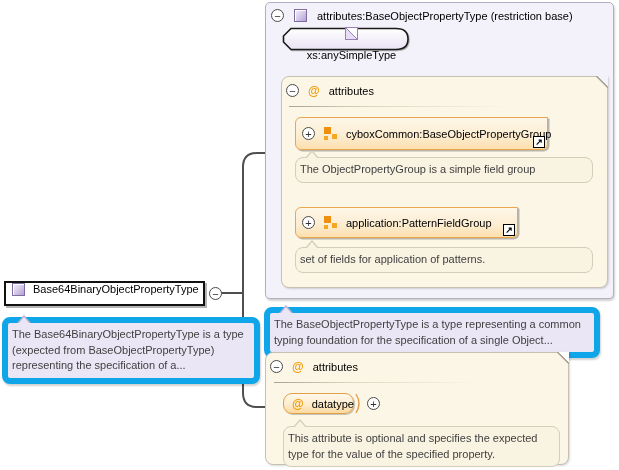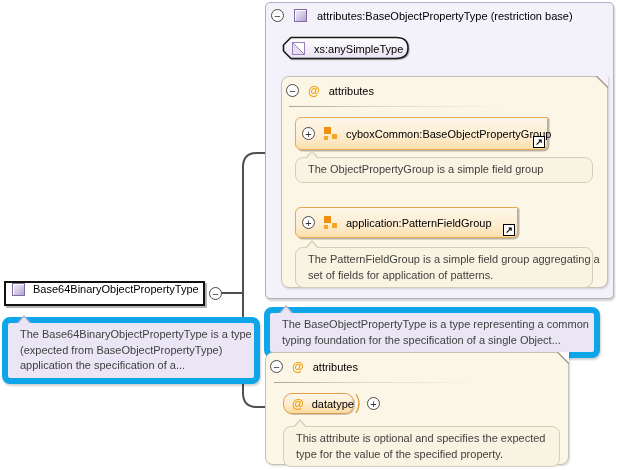--- a/index.html
+++ b/index.html
@@ -48,21 +48,21 @@
   .group-box{display:flex;align-items:center;gap:9px;padding-left:6px;box-sizing:border-box;position:absolute;
           background:linear-gradient(#fdf6e8 0%,#fdeed3 55%,#fbdfae 100%);
           border:1px solid #eaa74e;border-radius:6px;border-top-right-radius:0;
           box-shadow:1.5px 1.5px 0 #bab5aa;}
   .icon-group{flex:0 0 13px;}
   .link-arrow{position:absolute;right:2px;bottom:1px;width:12px;height:12px;box-sizing:border-box;
           border:1px solid #000;background:#fff;display:flex;align-items:center;justify-content:center;
           font-size:9px;font-weight:bold;color:#000;line-height:9px;}
 
   
-  .tooltip{position:absolute;border-radius:8px;padding:4px 12px;box-sizing:border-box;color:#3f3f3f;}
+  .tooltip{position:absolute;border-radius:8px;padding:4px 4px;box-sizing:border-box;color:#3f3f3f;}
   .tooltip .tline{display:block;line-height:15.5px;white-space:nowrap;}
   .tt-cream{background:#f9f3e2;border:1px solid #d3cdba;}
   .tt-cream::before{content:"";position:absolute;top:-8px;left:9px;
           border-left:7px solid transparent;border-right:7px solid transparent;border-bottom:8px solid #d3cdba;}
   .tt-cream::after{content:"";position:absolute;top:-6px;left:10px;
           border-left:6px solid transparent;border-right:6px solid transparent;border-bottom:7px solid #f9f3e2;}
   .tt-purple{background:#eae6f5;border:6px solid #0ea5e9;box-shadow:1px 2px 2px rgba(0,0,0,0.18);}
   .tt-purple::before{content:"";position:absolute;top:-8px;left:9px;
           border-left:7px solid transparent;border-right:7px solid transparent;border-bottom:8px solid #b9b0cf;}
   .tt-purple::after{content:"";position:absolute;top:-6px;left:10px;
@@ -94,34 +94,34 @@
     <span class="icon-complex"></span>
     <span class="lbl">Base64BinaryObjectPropertyType</span>
   </div>
   <div class="abs toggle" style="left:209px;top:287px;">
     <span>−</span>
   </div>
 
   <div class="tooltip tt-purple" style="left:2px;top:317px;width:258px;">
     <span class="tline">The Base64BinaryObjectPropertyType is a type</span>
     <span class="tline">(expected from BaseObjectPropertyType)</span>
-    <span class="tline">application the specification of a...</span>
+    <span class="tline">representing the specification of a...</span>
   </div>
 
   <div class="abs panel-purple" style="left:265px;top:2px;width:349px;height:297px;">
 
     <div class="panel-header">
       <span class="toggle">
         <span>−</span>
       </span>
       <span class="icon-complex"></span>
       <span class="panel-title">attributes:BaseObjectPropertyType (restriction base)</span>
     </div>
 
-    <div class="simple-box" style="left:16px;top:33px;width:129px;height:25px;">
+    <div class="simple-box" style="left:16px;top:24px;width:129px;height:25px;flex-direction:column;">
       <svg width="129" height="25">
         <defs>
           <linearGradient id="sg" x1="0" y1="0" x2="0" y2="1">
             <stop offset="0" stop-color="#ffffff"></stop>
               <stop offset="1" stop-color="#e9e2f4"></stop>
           </linearGradient>
         </defs>
         <path d="M 9 1.5 H 114 Q 126 1.5 126 12 Q 126 22.5 114 22.5 H 9 L 1.5 15 V 9 Z" fill="url(#sg)" stroke="#1a1a1a" stroke-width="1.6" style="filter:drop-shadow(1.5px 1.5px 0 #b4b4b4);"></path>
       </svg>
       <span class="icon-simple"></span>
@@ -162,21 +162,20 @@
         </span>
         <svg class="icon-group" width="13" height="13">
           <rect x="0" y="0" width="7" height="7" fill="#ef8f10"></rect>
           <rect x="0" y="9" width="4" height="4" fill="#f6a623"></rect>
           <rect x="8" y="7" width="5" height="5" fill="#f6a623"></rect>
         </svg>
         <span class="lbl">application:PatternFieldGroup</span>
         <span class="link-arrow">↗</span>
       </div>
       <div class="tooltip tt-cream" style="left:13px;top:170px;width:298px;">
-        <span class="tline">The PatternFieldGroup is a simple field group aggregating a</span>
         <span class="tline">set of fields for application of patterns.</span>
       </div>
     </div>
   </div>
 
   <div class="tooltip tt-purple" style="left:264px;top:307px;width:336px;">
     <span class="tline">The BaseObjectPropertyType is a type representing a common</span>
     <span class="tline">typing foundation for the specification of a single Object...</span>
   </div>
 

